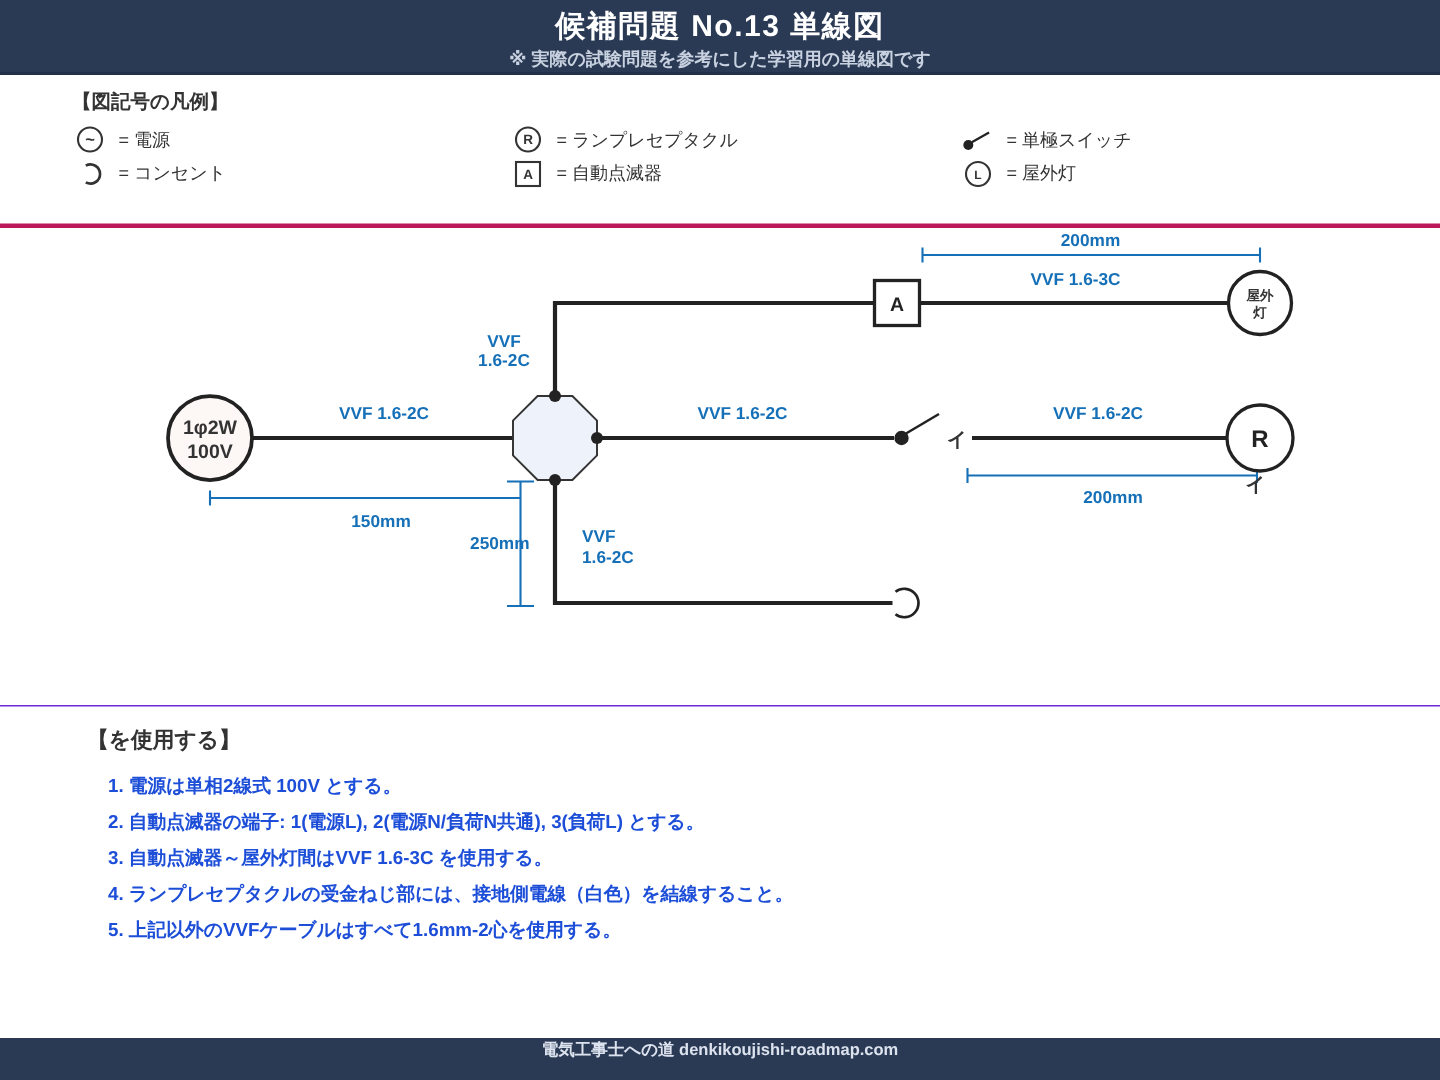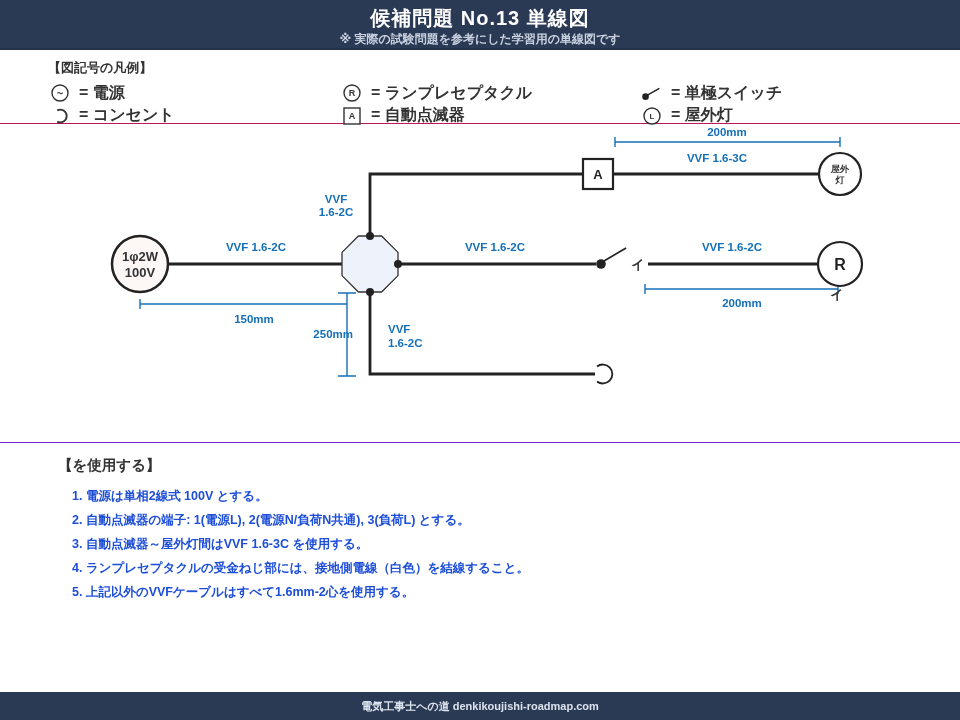--- a/index.html
+++ b/index.html
@@ -4,48 +4,48 @@
 <style>
   html,body{margin:0;padding:0;background:#fff;}
   .page{position:relative;width:960px;height:720px;overflow:hidden;background:#fff;
         font-family:"Liberation Sans","DejaVu Sans",sans-serif;color:#333;}
   
   .banner{height:50px;background:#2b3a54;border-bottom:2px solid #22304a;
           box-sizing:border-box;text-align:center;padding-top:7px;}
   .banner h1{margin:0;font-size:20px;line-height:22px;color:#fff;letter-spacing:1px;font-weight:700;}
   .banner .subtitle{margin-top:2px;font-size:12px;font-weight:600;color:#c8d1e0;}
   
-  .legend{height:74px;box-sizing:border-box;padding:9px 0 0 48px;border-bottom:1px solid #be185d;}
+  .legend{height:102px;box-sizing:border-box;padding:9px 0 0 48px;border-bottom:3px solid #be185d;}
   .legend-heading{font-size:13px;font-weight:700;margin-bottom:5px;}
   .legend-cols{display:flex;}
   .lcol{display:flex;flex-direction:column;}
   .lcol1{width:292px;}
   .lcol2{width:300px;}
   .lcol3{flex:1;}
   .legend-item{display:flex;align-items:center;height:22.5px;gap:7px;}
   .sym{width:24px;height:22px;display:flex;align-items:center;justify-content:center;}
-  .lab{font-size:16px;font-weight:700;}
+  .lab{font-size:12px;font-weight:400;}
   
   .diagram{height:318px;border-bottom:1px solid #6d28d9;}
   svg text{font-family:"Liberation Sans","DejaVu Sans",sans-serif;}
   .wire{stroke:#222;stroke-width:2.8;fill:none;}
   .thin{stroke:#222;stroke-width:1.8;fill:none;}
   .devstroke{stroke:#222;stroke-width:2.2;fill:#fff;}
   .dim{stroke:#1570b8;stroke-width:1.4;fill:none;}
   .blue{fill:#1570b8;font-weight:700;font-size:11.5px;}
   .devtxt{fill:#222;font-weight:700;}
   .mark{fill:#333;font-weight:700;font-size:13px;}
   
   .conditions{box-sizing:border-box;padding:13px 0 0 58px;}
   .cond-heading{font-size:14.5px;font-weight:700;}
   .cond-list{margin-top:9px;padding-left:14px;}
   .cond-item{font-size:12.5px;font-weight:700;line-height:24px;color:#1d4ed8;}
   
   .footer{position:absolute;left:0;bottom:0;width:960px;height:28px;background:#2b3a54;
-          display:flex;align-items:center;justify-content:center;
+          display:flex;align-items:flex-start;justify-content:center;
           color:#dce3ee;font-size:11px;font-weight:600;}
 </style>
 </head>
 <body>
 
 <div class="page">
 
   <header class="banner">
     <h1>候補問題 No.13  単線図</h1>
     <div class="subtitle">※ 実際の試験問題を参考にした学習用の単線図です</div>

